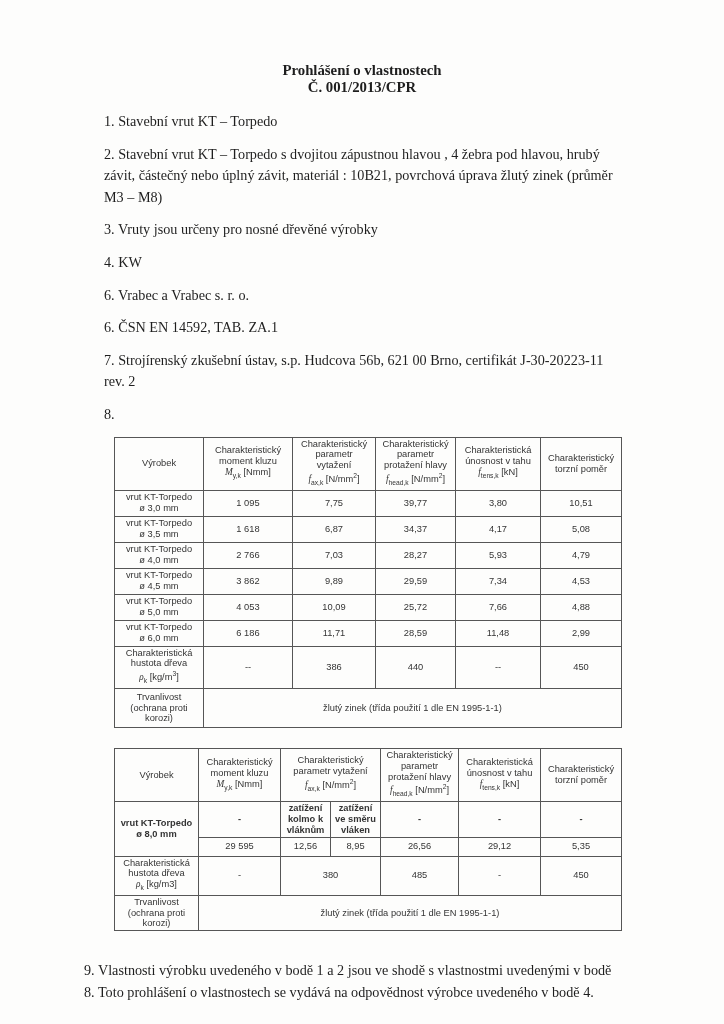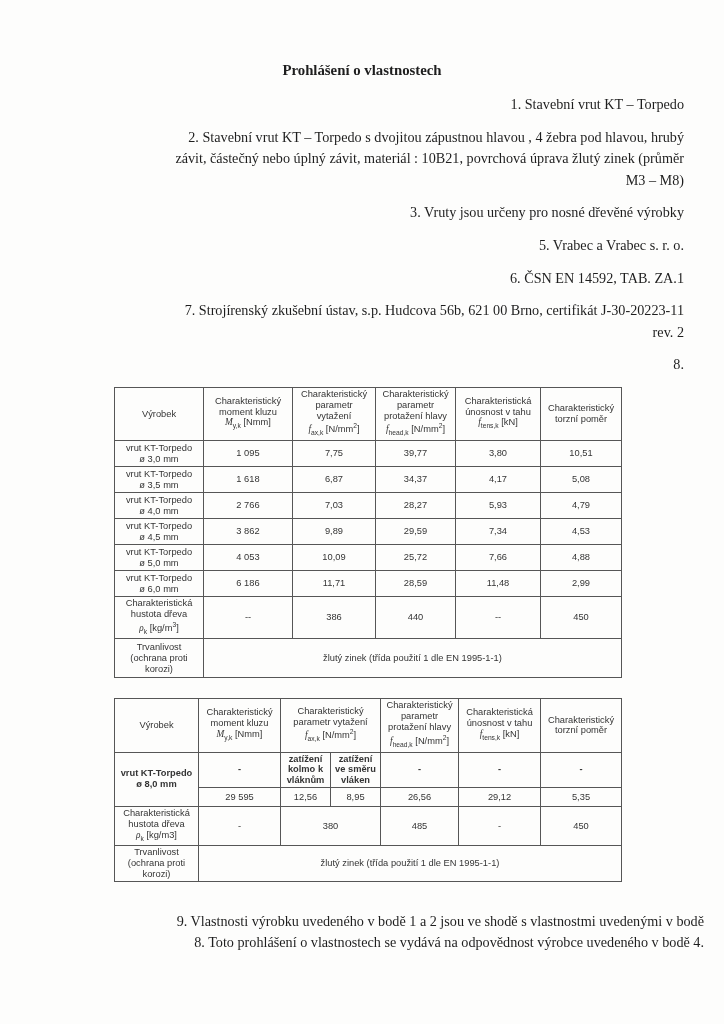--- a/index.html
+++ b/index.html
@@ -3,21 +3,21 @@
 <meta charset="utf-8">
 <style>
   html,body{margin:0;padding:0;background:#e8e8e8;}
   .page{
     width:724px;height:1024px;margin:0 auto;background:#fdfdfc;
     font-family:"Liberation Serif", serif;color:#1e1e1e;
     overflow:hidden;position:relative;box-sizing:border-box;
   }
   .title-block{padding-top:62px;text-align:center;font-weight:bold;font-size:14.8px;line-height:17px;font-family:Liberation Serif, serif;}
   .content{margin:15px 40px 0 104px;}
-  .para{font-size:14.2px;line-height:21.6px;margin:0 0 11px 0;white-space:pre-line;width:580px;text-align:right;}
+  .para{font-size:14.2px;line-height:21.6px;margin:0 0 11px 0;white-space:pre-line;width:580px;}
   .closing-para{width:620px;margin:29px 0 0 -20px;}
   
   .tbl{
     border-collapse:collapse;table-layout:fixed;
     font-family:"Liberation Sans", sans-serif;font-size:9.3px;line-height:10.8px;
     color:#343434;text-align:center;empty-cells:show;
   }
   .tbl1{margin:5px 0 0 10px;width:507px;}
   .tbl2{margin:20px 0 0 10px;width:507px;}
   .tbl td{border:1px solid #565656;padding:1px 2px;vertical-align:middle;overflow:hidden;}
@@ -33,28 +33,30 @@
   tr.rval td{height:16px;}
   tr.rden2 td{height:28px;}
   tr.rdur2 td{height:32px;}
 </style>
 </head>
 <body>
 
 <div class="page">
   <div class="title-block">
     <div>Prohlášení o vlastnostech</div>
+    <div>Č. 001/2013/CPR</div>
   </div>
   <div class="content">
     <p class="para">1. Stavební vrut KT – Torpedo</p>
     <p class="para">2. Stavební vrut KT – Torpedo s dvojitou zápustnou hlavou , 4 žebra pod hlavou, hrubý
 závit, částečný nebo úplný závit, materiál : 10B21, povrchová úprava žlutý zinek (průměr
 M3 – M8)</p>
     <p class="para">3. Vruty jsou určeny pro nosné dřevěné výrobky</p>
-    <p class="para">5. Vrabec a Vrabec s. r. o.</p>
+    <p class="para">4. KW</p>
+    <p class="para">6. Vrabec a Vrabec s. r. o.</p>
     <p class="para">6. ČSN EN 14592, TAB. ZA.1</p>
     <p class="para">7. Strojírenský zkušební ústav, s.p. Hudcova 56b, 621 00 Brno, certifikát J-30-20223-11
 rev. 2</p>
     <p class="para">8.</p>
 
     <table class="tbl tbl1" id="table1">
       <colgroup>
         <col style="width:89px">
           <col style="width:89px">
           <col style="width:83px">

